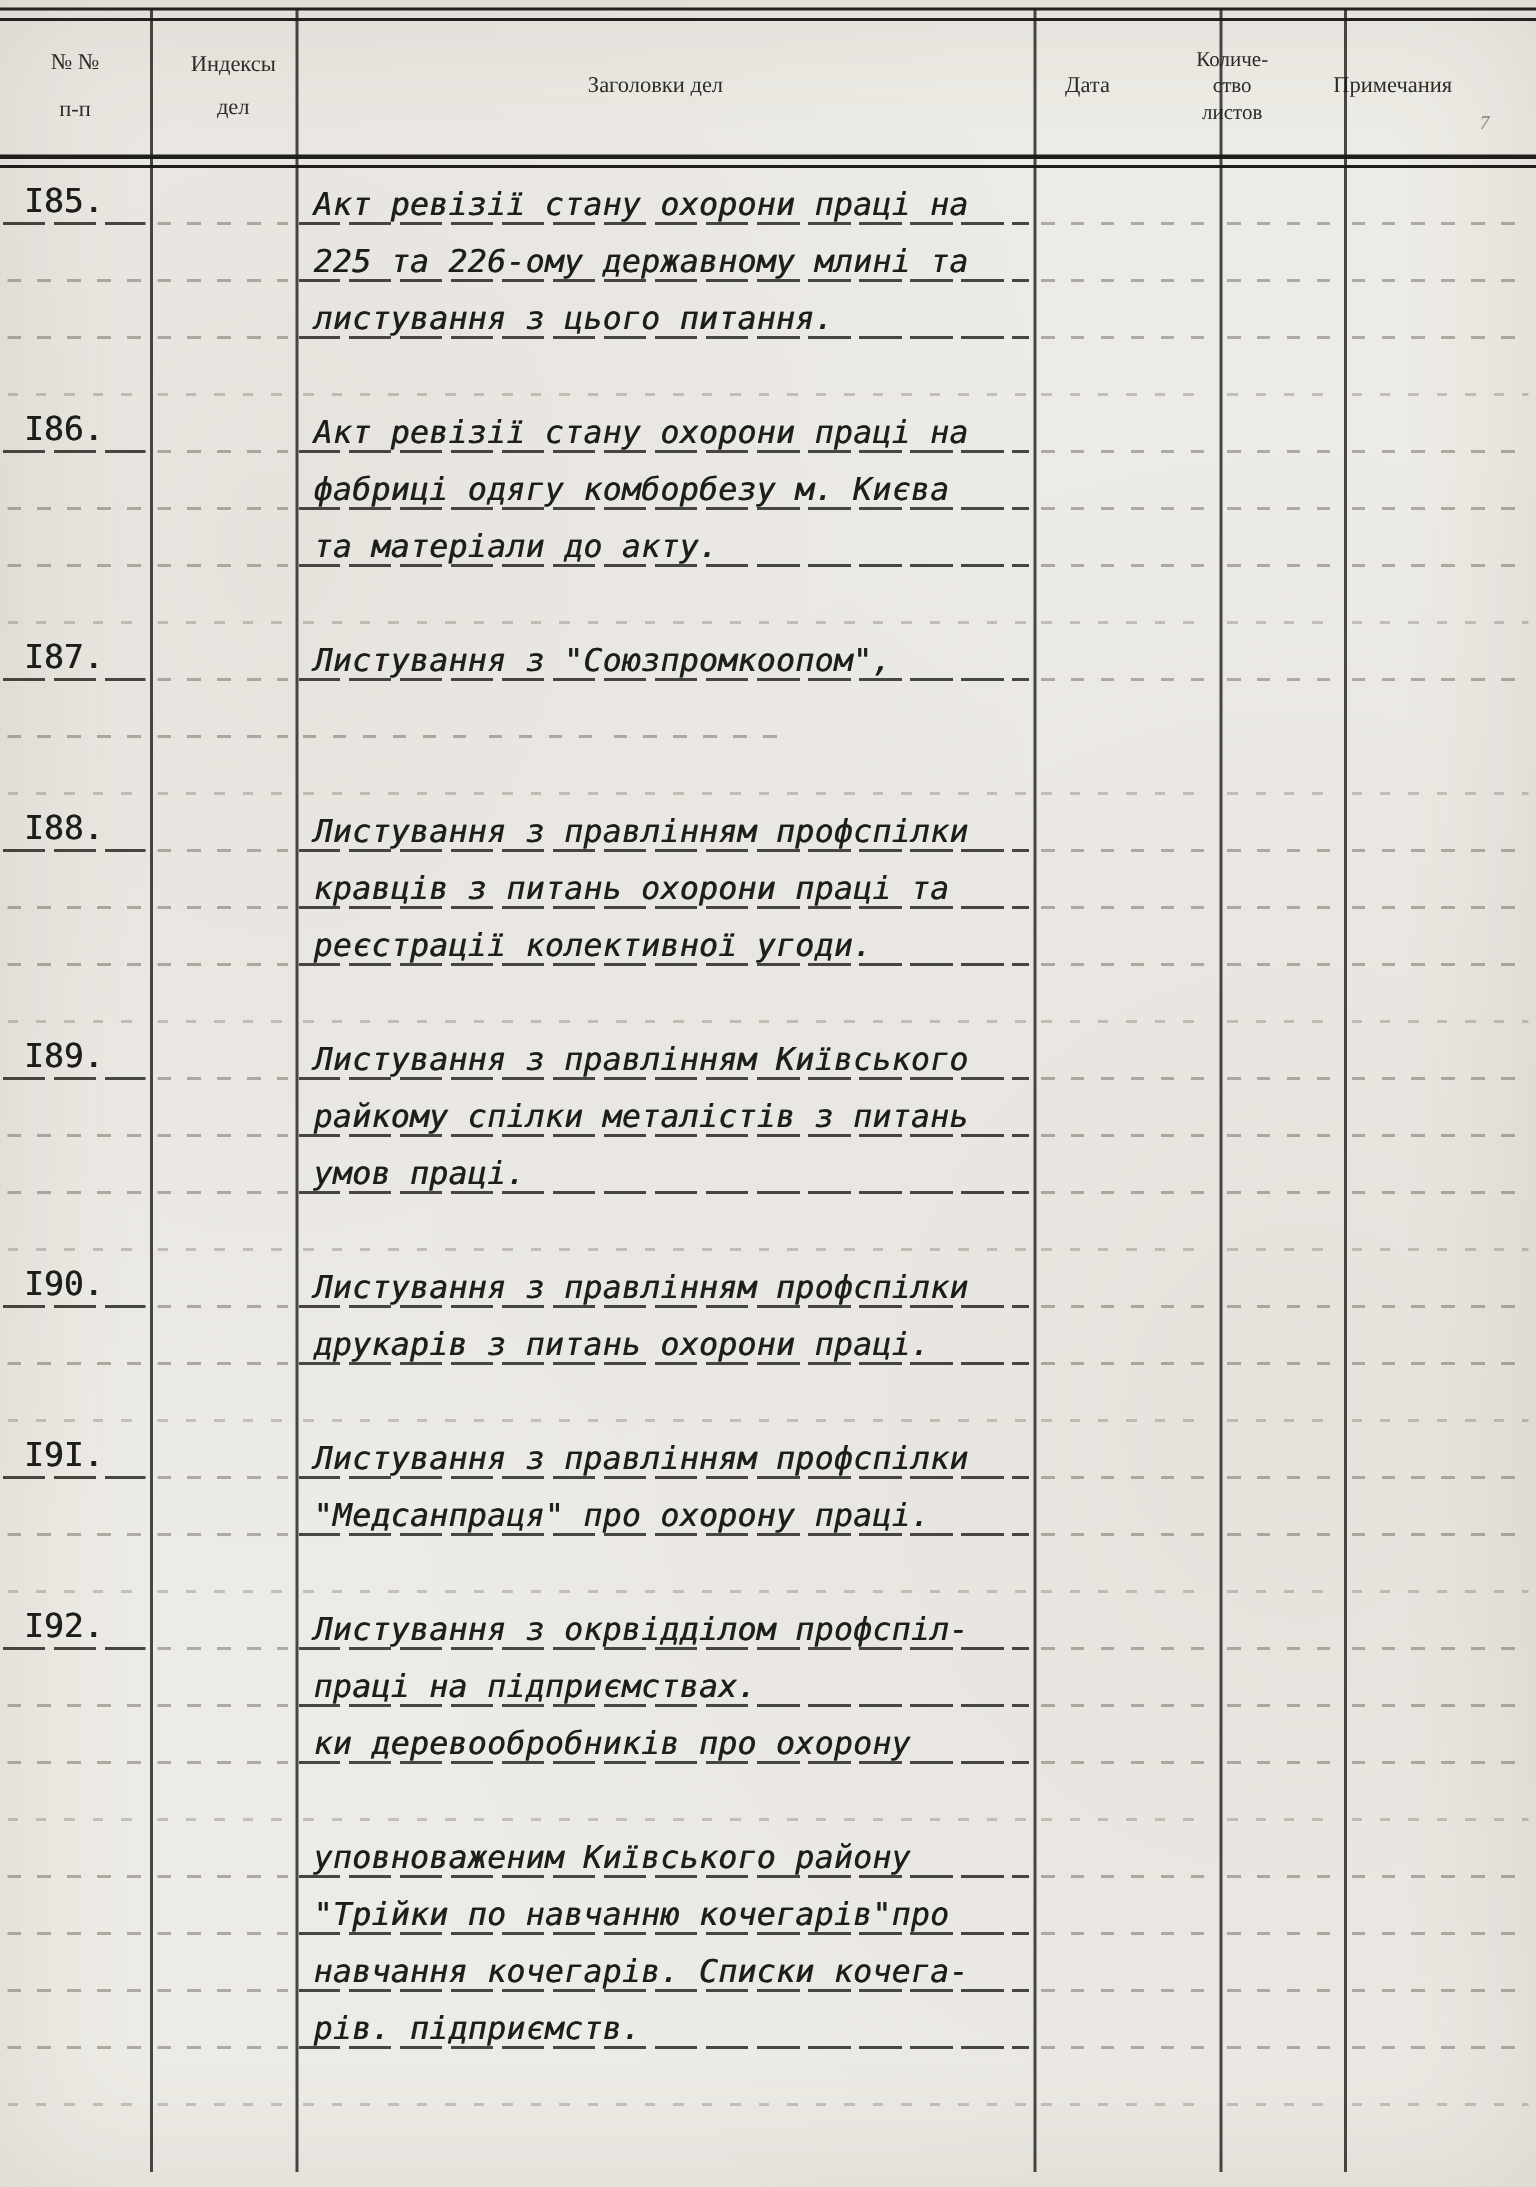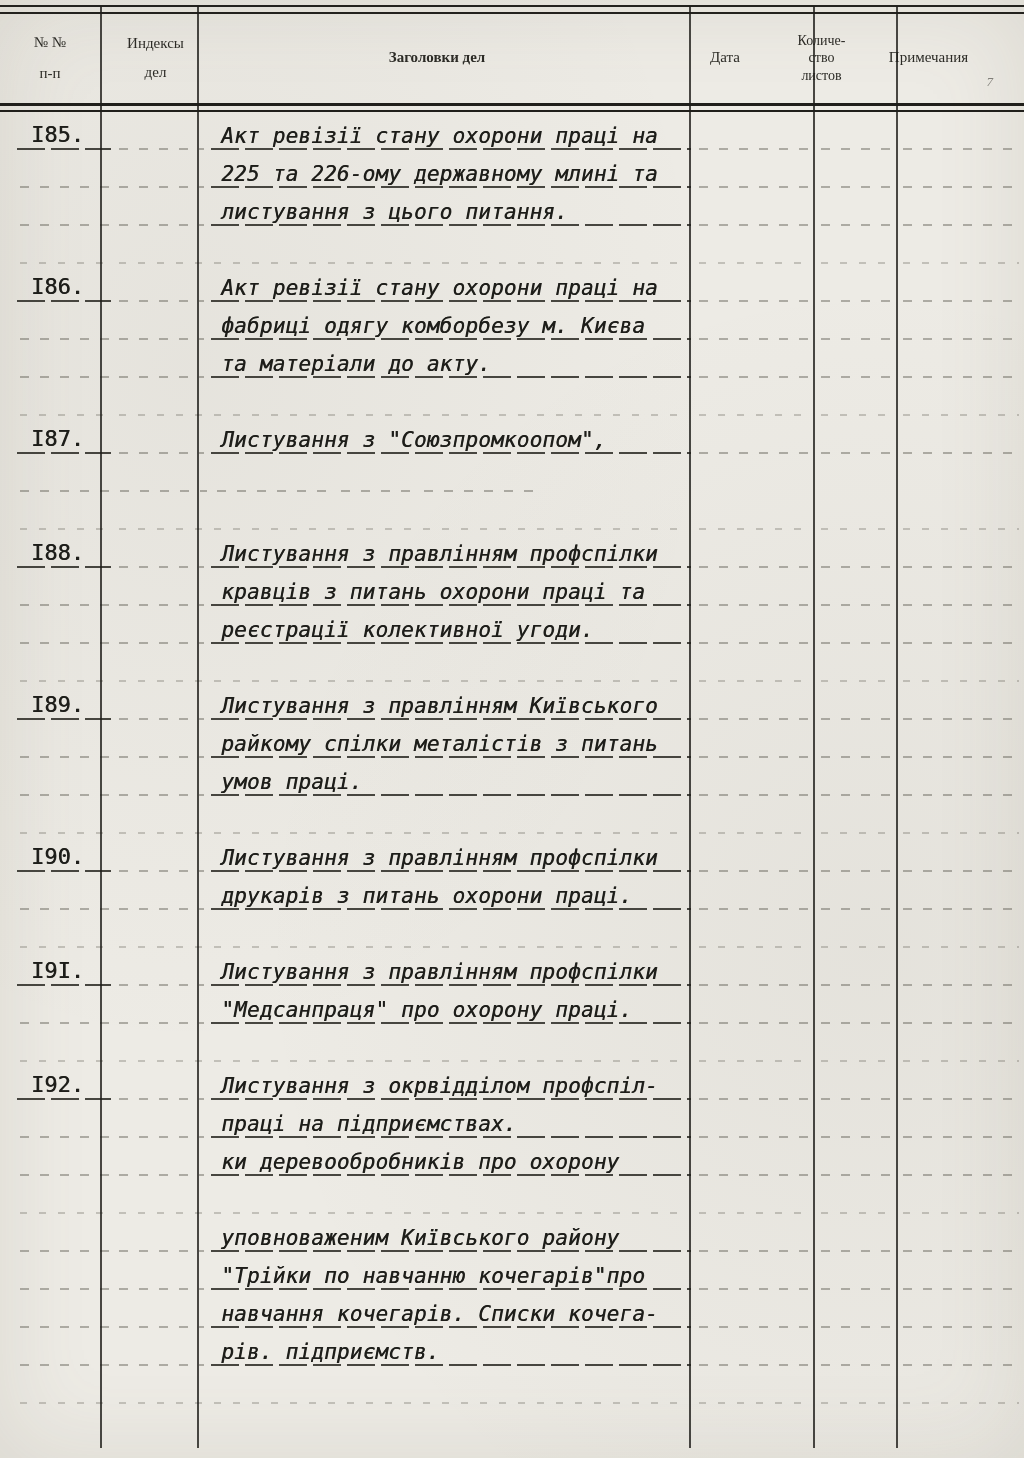--- a/index.html
+++ b/index.html
@@ -37,32 +37,32 @@
     display:flex; font-family:"Liberation Serif", serif;
     font-size:15px; color:#2c2b26;
   }
   .hcell {
     display:flex; flex-direction:column; align-items:center;
     justify-content:center; text-align:center; line-height:1.3;
     position:relative;
   }
   .hc-num    { width:100px; gap:12px; }
   .hc-idx    { width:111px;  gap:10px; }
-  .hc-title  { width:452px;font-weight:bold; }
+  .hc-title  { width:452px; }
   .hc-date   { width:124px; }
   .hc-sheets { width:69px;  font-size:14px; line-height:1.25; }
   .hc-notes  { width:145px; }
   .page-num {
     position:absolute; right:8px; bottom:12px; font-size:13px;
     opacity:.55; font-style:italic;
   }
 
   
   .tbody { position:absolute; left:0; top:116px; width:100%; }
-  .row { display:flex; height:38px;padding-left:15px; }
+  .row { display:flex; height:38px; }
   .c { position:relative; height:100%; white-space:nowrap; overflow:visible; }
   .c::after {
     content:""; position:absolute; left:5px; right:5px; bottom:4px; height:2px;
     background:repeating-linear-gradient(90deg, rgba(84,82,72,.42) 0 9px, transparent 9px 20px);
   }
   .c.strong::after {
     left:2px; right:3px;
     background:repeating-linear-gradient(90deg, rgba(42,41,35,.85) 0 28px, transparent 28px 34px);
   }
   .row.spacer .c::after {

